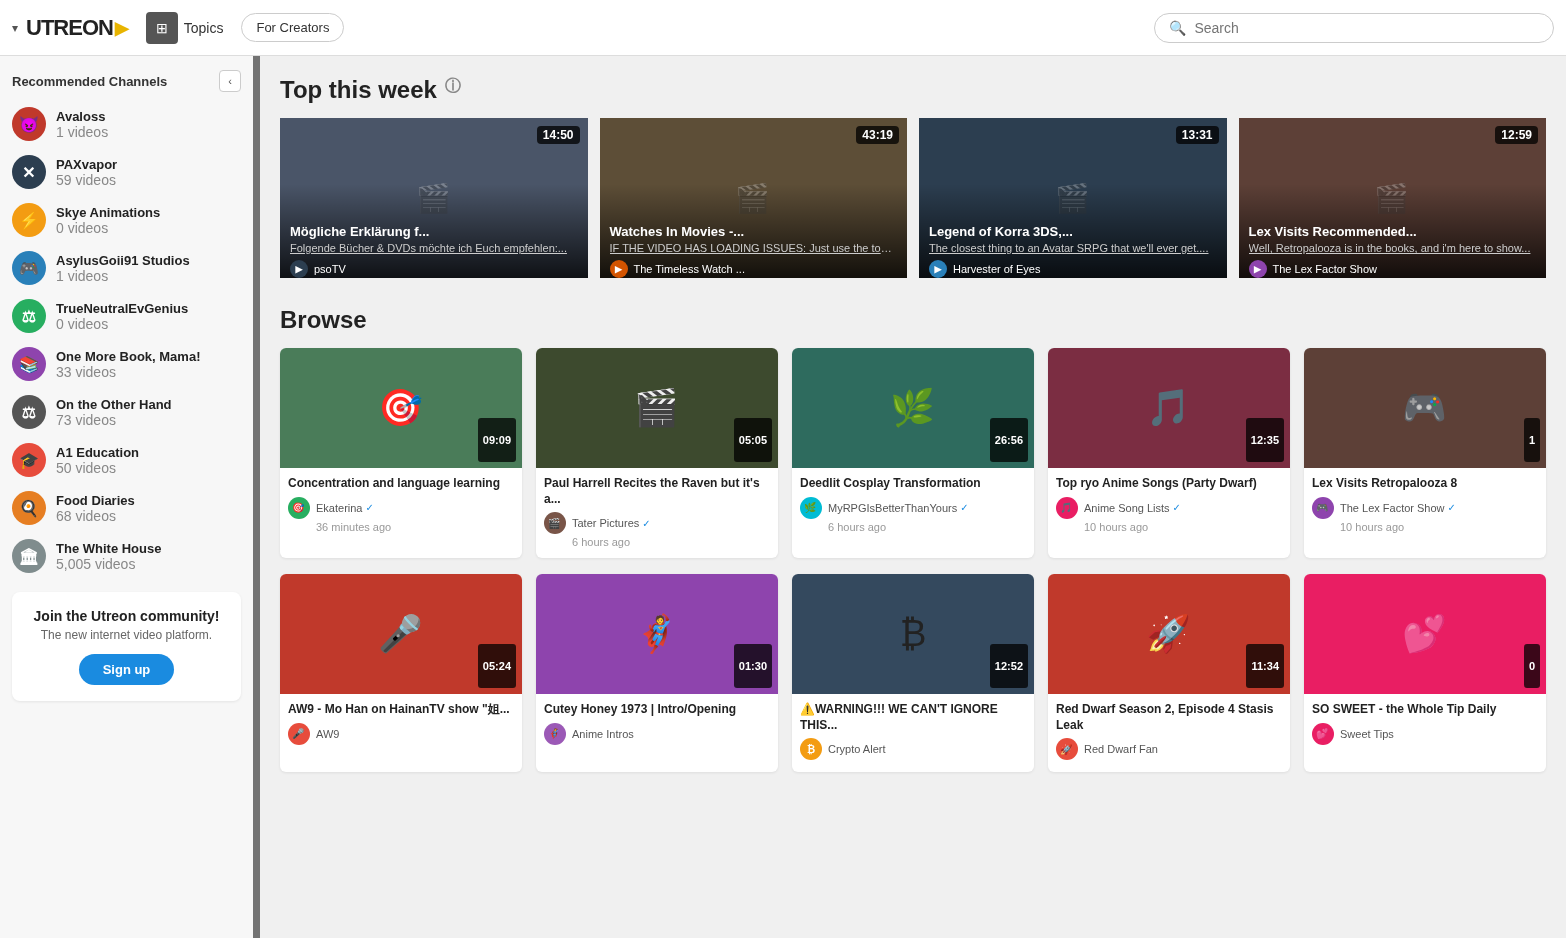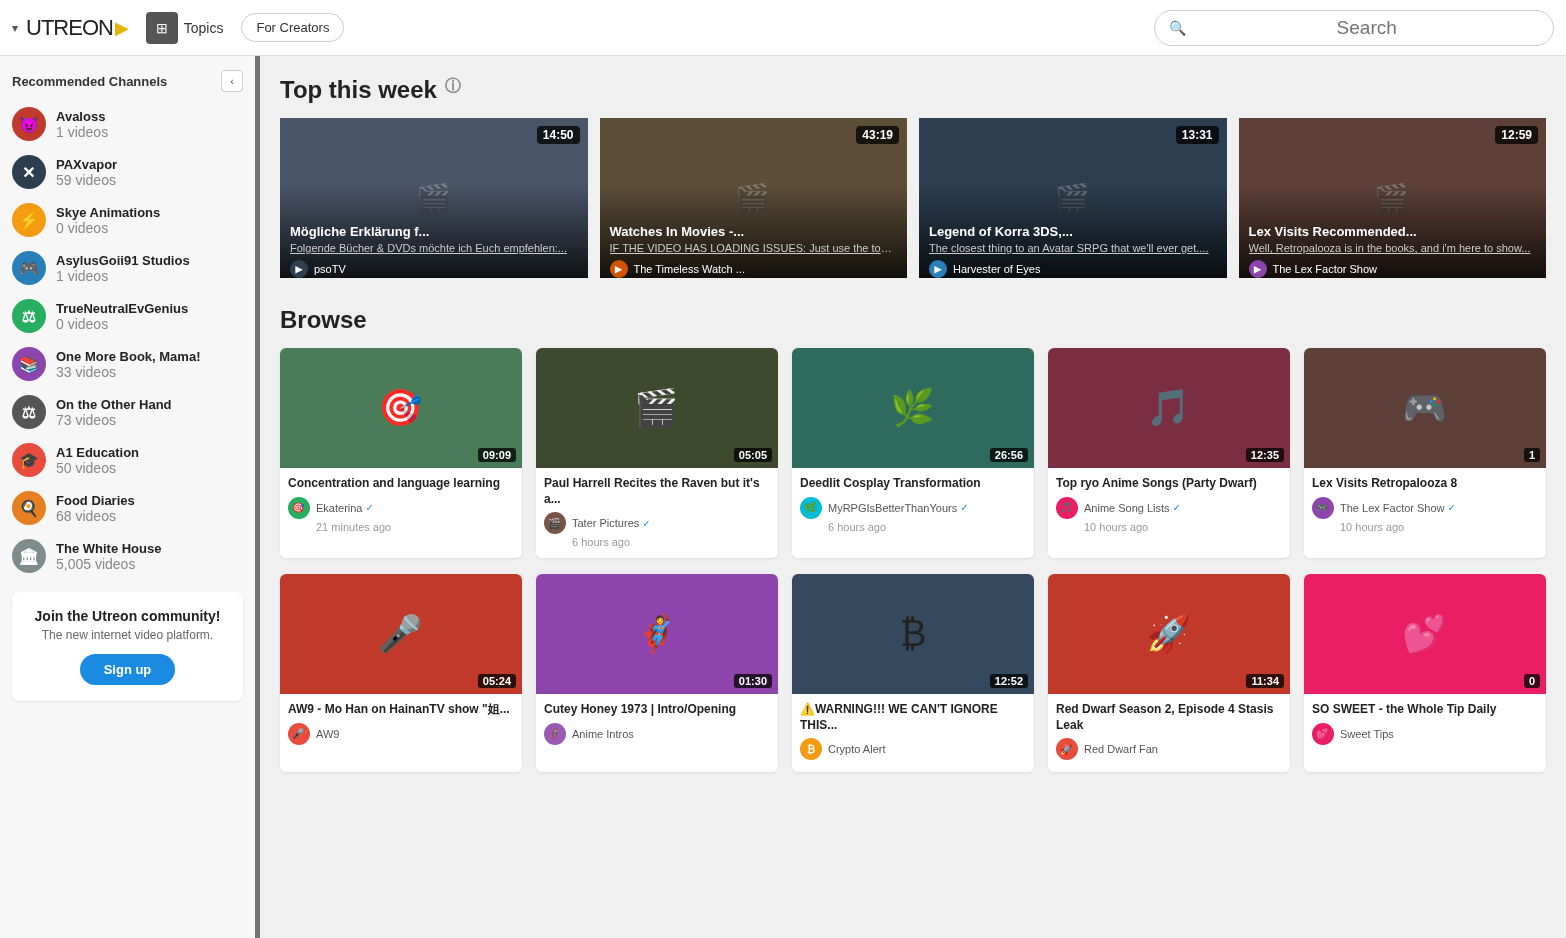--- a/index.html
+++ b/index.html
@@ -16,21 +16,21 @@
       border-bottom: 1px solid #ddd;
       flex-shrink: 0;
       z-index: 10;
     }
     #header .dropdown-arrow {
       font-size: 12px;
       color: #555;
       cursor: pointer;
     }
     #header .logo {
-      font-weight: 400;
+      font-weight: 700;
       font-size: 22px;
       letter-spacing: -1px;
       color: #222;
       display: flex;
       align-items: center;
       gap: 2px;
     }
     #header .logo .arrow {
       color: #e8b400;
       font-size: 18px;
@@ -74,39 +74,38 @@
       border: 1px solid #ccc;
       border-radius: 20px;
       padding: 6px 14px;
       gap: 8px;
       width: 400px;
       background: #fff;
     }
     #header .search-bar input {
       border: none;
       outline: none;
-      font-size: 19px;
+      font-size: 14px;
       width: 100%;
       color: #333;
-      text-align: center;
     }
     #header .search-icon { color: #888; font-size: 14px; }
 
     
     #main-layout {
       display: flex;
       flex: 1;
       overflow: hidden;
     }
 
     
     #sidebar {
       width: 260px;
       background: #f7f7f7;
-      border-right: 5px solid #737373;
+      border-right: 7px solid #737373;
       overflow-y: auto;
       flex-shrink: 0;
       padding-bottom: 16px;
     }
     .sidebar-header {
       display: flex;
       align-items: center;
       justify-content: space-between;
       padding: 14px 12px 8px;
     }
@@ -311,21 +310,21 @@
       justify-content: center;
       font-size: 32px;
     }
     .browse-duration {
       position: absolute;
       bottom: 6px;
       right: 6px;
       background: rgba(0,0,0,0.75);
       color: white;
       font-size: 11px;
-      padding: 1px 5px;
+      padding: 16px 5px;
       border-radius: 3px;
       font-weight: 600;
     }
     .browse-info {
       padding: 8px 8px 10px;
     }
     .browse-info .b-title {
       font-weight: 600;
       font-size: 12px;
       line-height: 1.3;
@@ -551,21 +550,21 @@
         <div class="browse-duration">09:09</div>
       </div>
       <div class="browse-info">
         <div class="b-title">Concentration and language learning</div>
         <div class="browse-channel-row">
           <div class="browse-channel-avatar" style="background:#27ae60">🎯</div>
           <div class="browse-channel-name">
             Ekaterina <span class="verified-icon">✓</span>
           </div>
         </div>
-        <div class="browse-time">21 minutes ago</div>
+        <div class="browse-time">36 minutes ago</div>
       </div>
     </div>
         <div class="browse-card">
       <div class="browse-thumb">
         <div class="thumb-bg" style="background:#3d4a2e;font-size:36px;">🎬</div>
         <div class="browse-duration">05:05</div>
       </div>
       <div class="browse-info">
         <div class="b-title">Paul Harrell Recites the Raven but it's a...</div>
         <div class="browse-channel-row">

